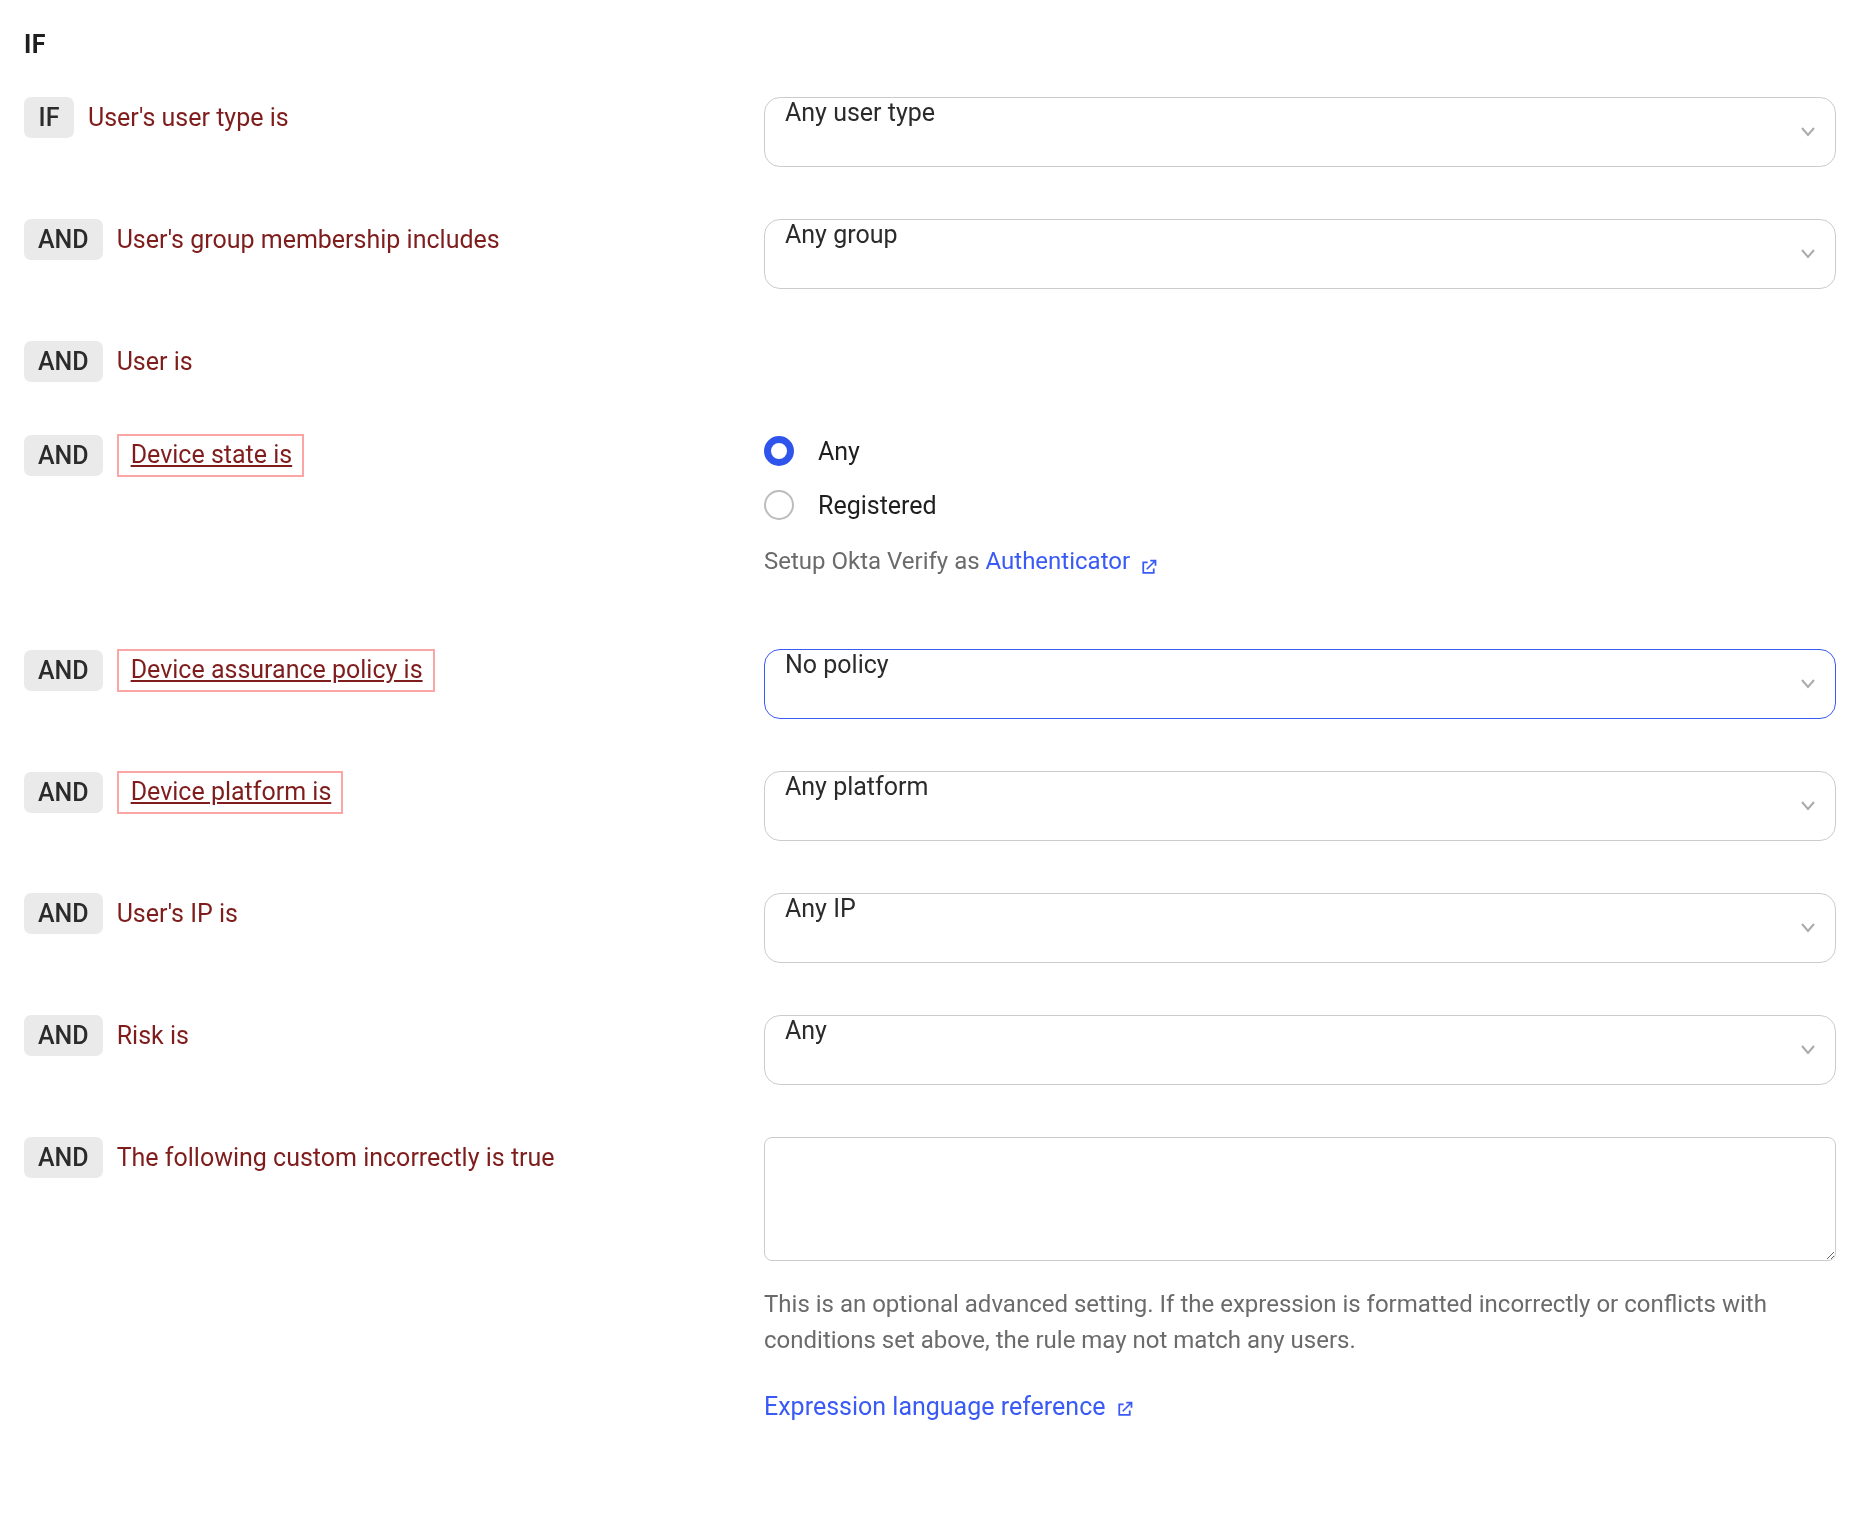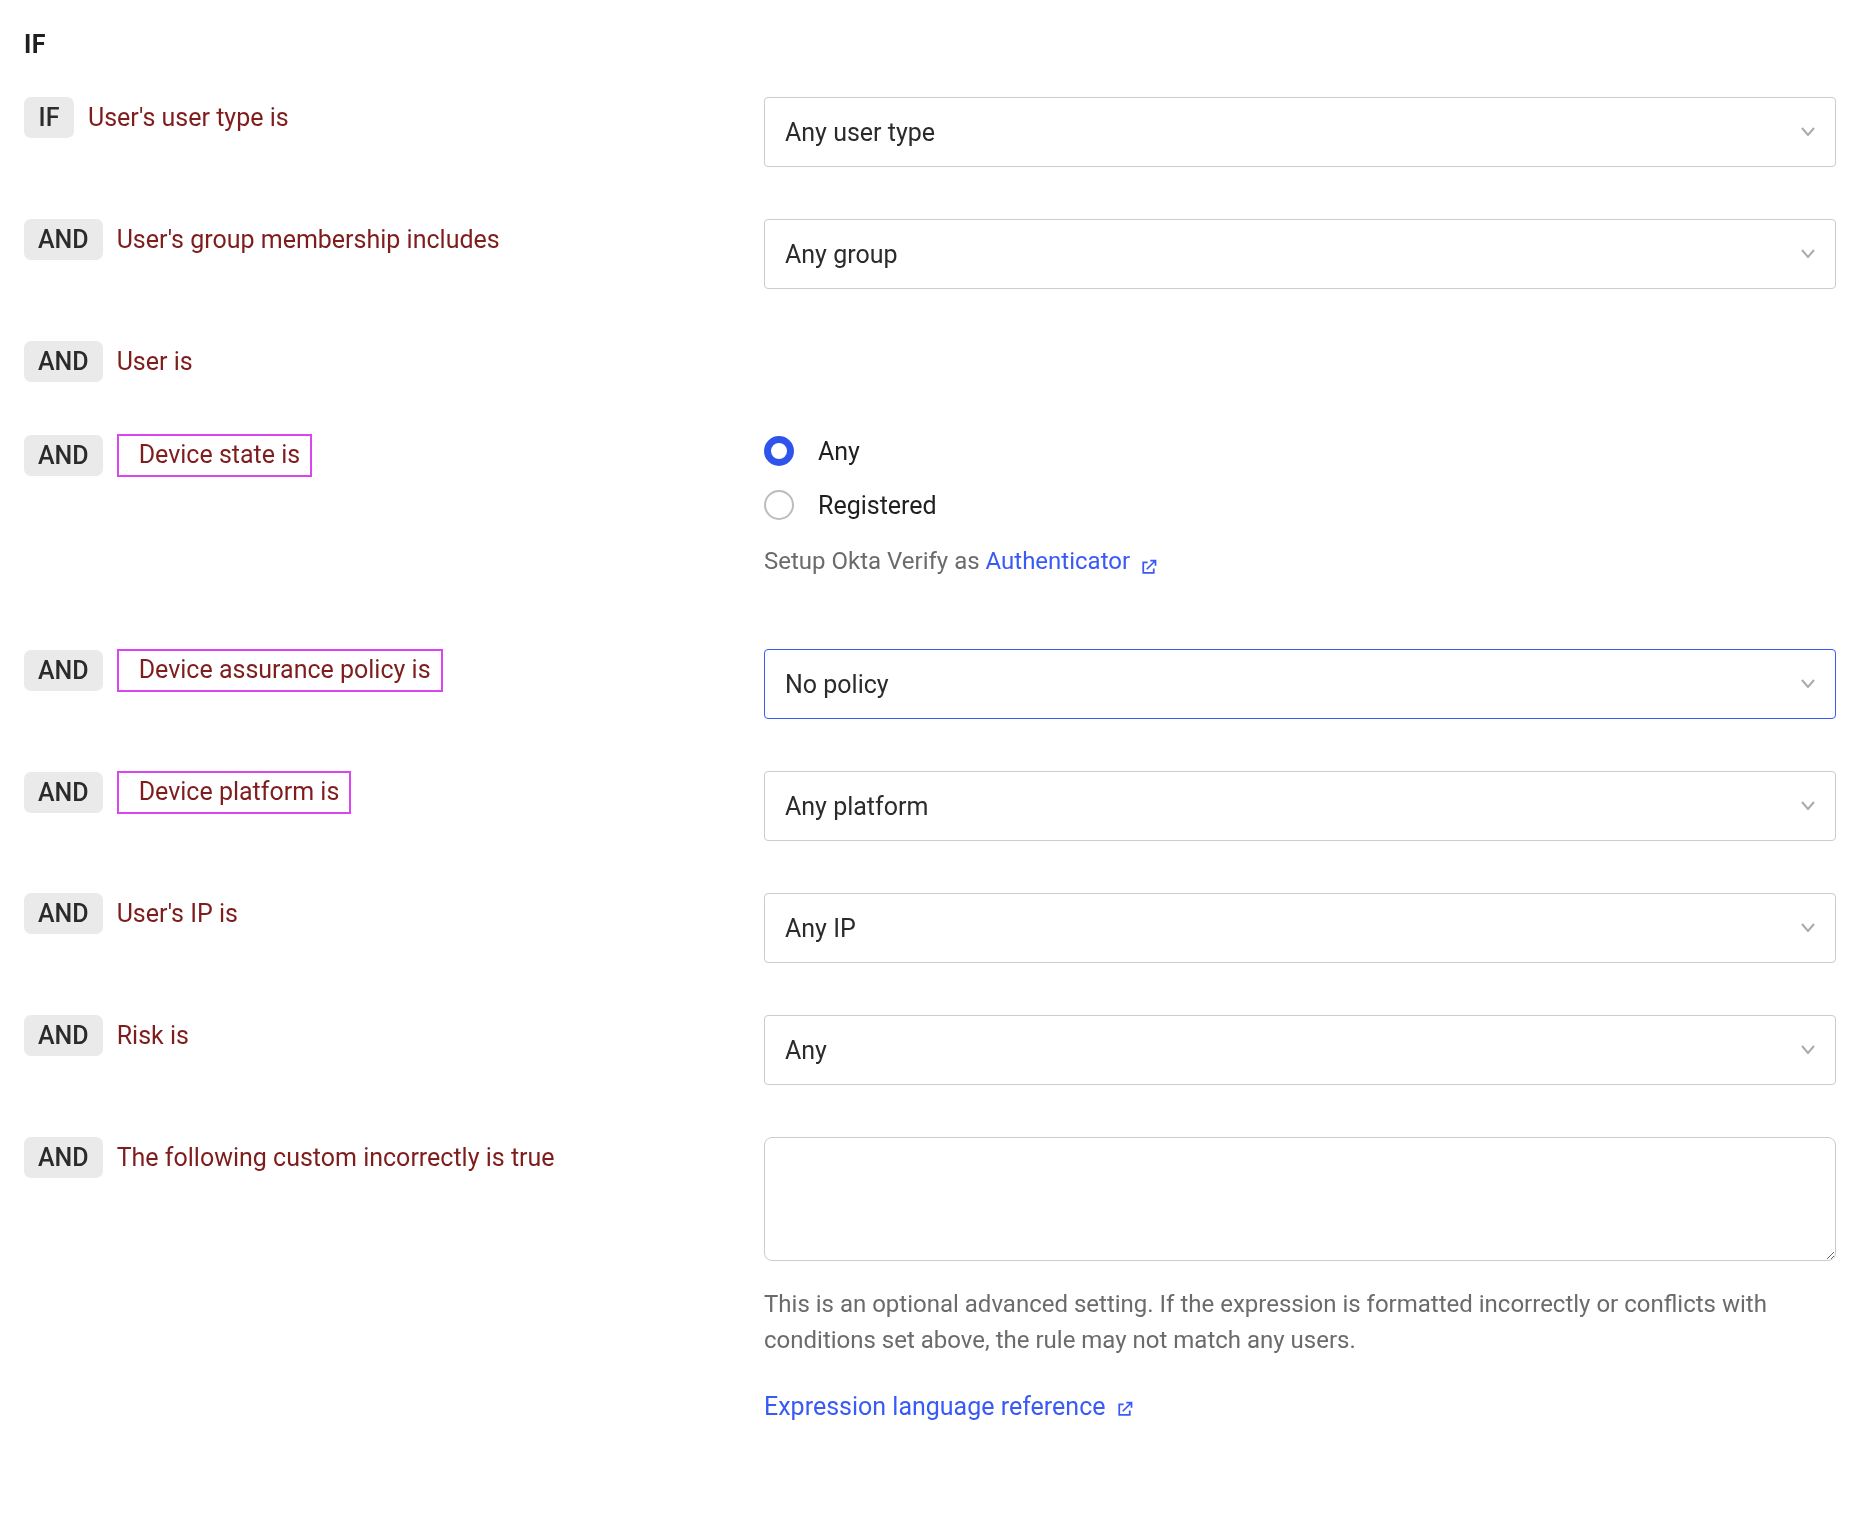--- a/index.html
+++ b/index.html
@@ -41,32 +41,32 @@
     font-size: 25px;
     font-weight: 500;
     color: #2b2b2b;
     min-width: 50px;
   }
   .label {
     font-size: 25px;
     color: #7f1d1d;
   }
   .label.boxed {
-    border: 2px solid #d946ef;
-    padding: 4px 10px 6px 20px;
+    border: 2px solid #fca5a5;
+    padding: 4px 10px 6px 12px;
+    text-decoration: underline;
   }
   .select {
     position: relative;
     width: 100%;
     height: 70px;
     border: 1px solid #ccc;
-    border-radius: 4px;
+    border-radius: 16px;
     background: #fff;
     display: flex;
-    align-items: center;
     padding: 0 56px 0 20px;
     font-size: 25px;
     color: #2b2b2b;
     cursor: pointer;
   }
   .select.highlight {
     border: 1.5px solid #3a5af5;
   }
   .select .chevron {
     position: absolute;

